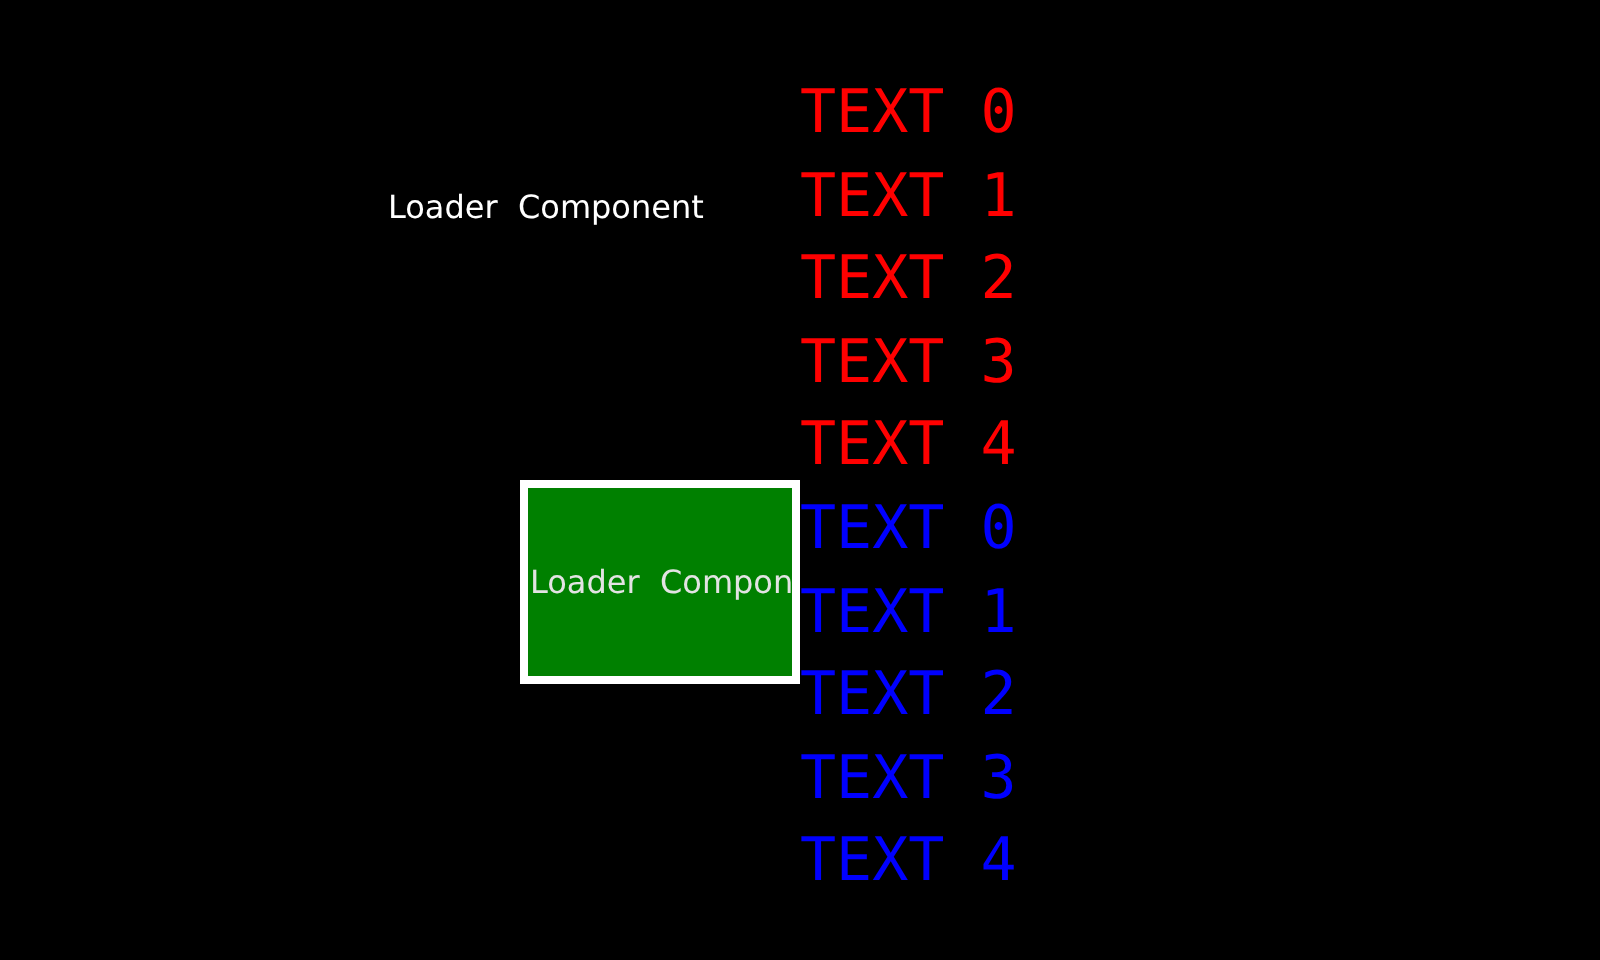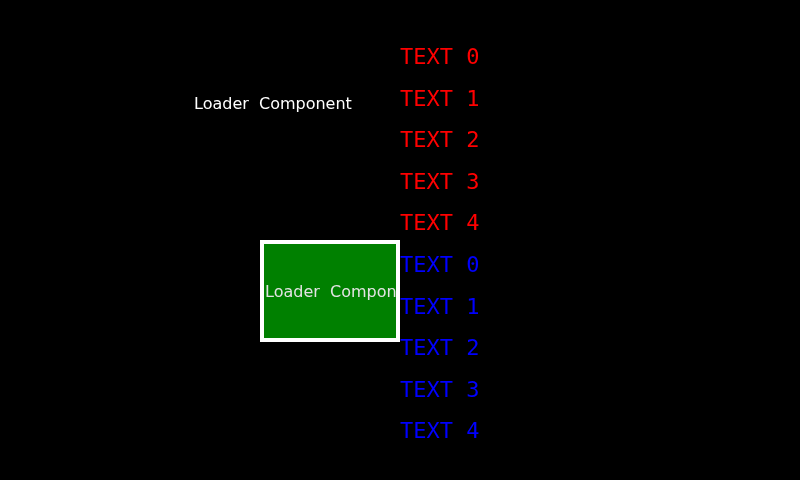--- a/index.html
+++ b/index.html
@@ -41,21 +41,21 @@
     top: 50%;
     transform: translateY(-50%);
     font-size: 16px;
     color: #e3e3e3;
     white-space: pre;
   }
   .text-list {
     position: absolute;
     left: 400px;
     font-family: "DejaVu Sans Mono", monospace;
-    font-size: 22px;
+    font-size: 30px;
     line-height: 41.6px;
   }
   .text-list.red  { top: 36px;  color: #ff0000; }
   .text-list.blue { top: 244px; color: #0000ff; }
   .text-row { white-space: pre; }
 </style>
 </head>
 <body>
 
 <div class="screen">

